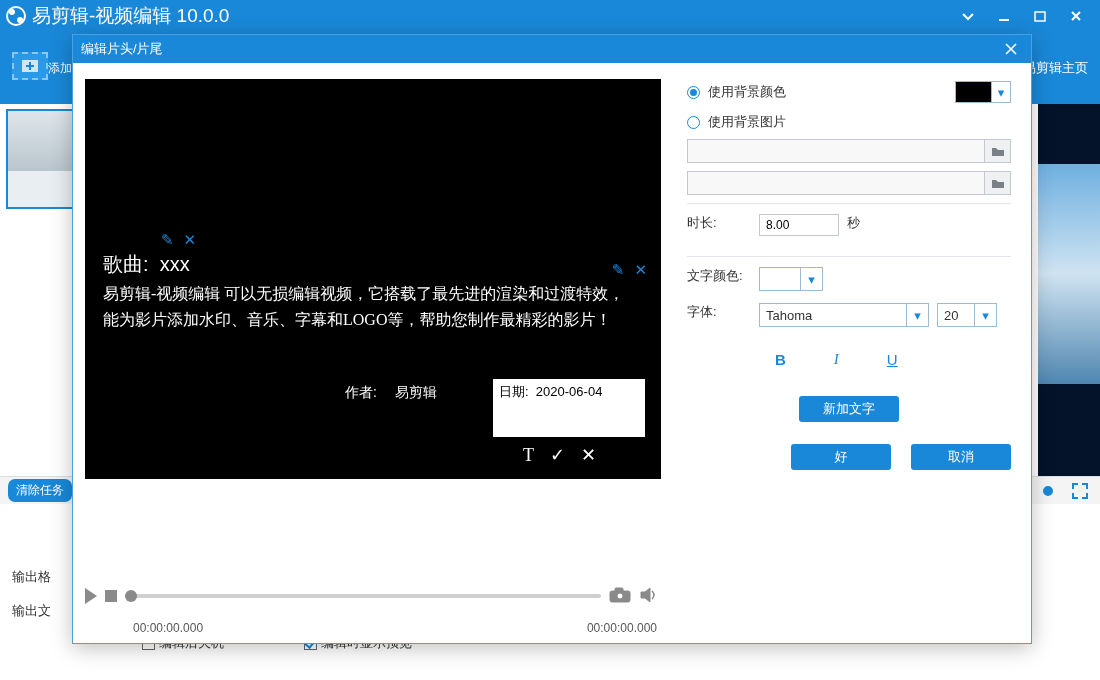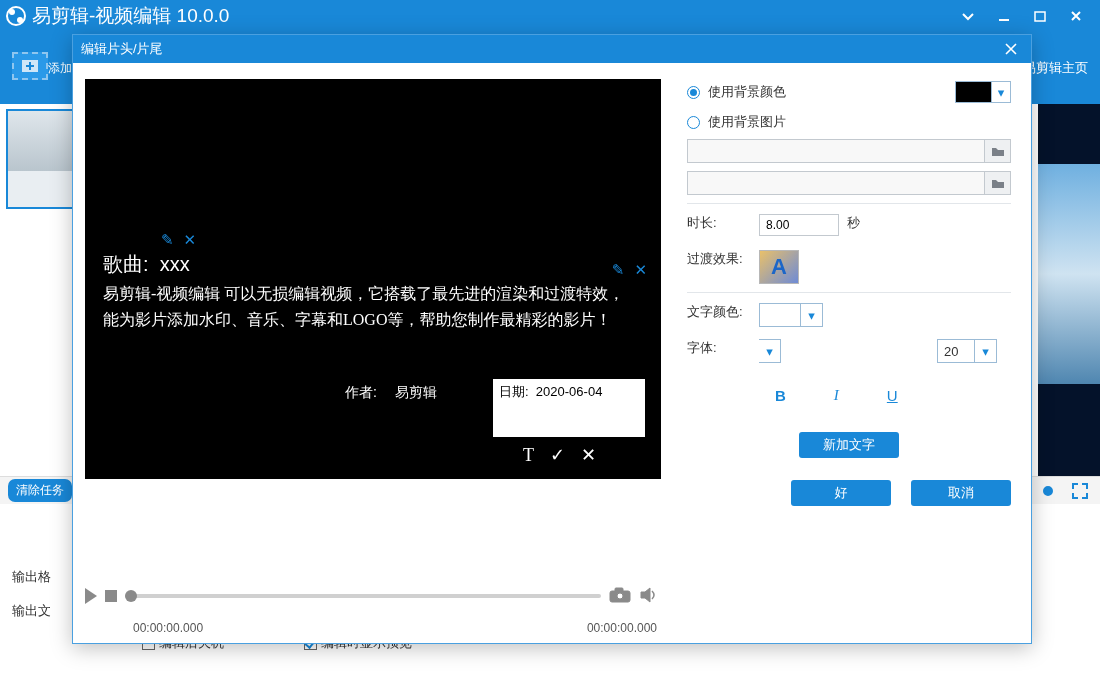--- a/index.html
+++ b/index.html
@@ -305,41 +305,38 @@
       </div>
 
       <div class="sep"></div>
 
       <div class="field-row">
         <div class="lbl">时长:</div>
         <input class="short" type="text" value="8.00" style="">
         <span class="unit">秒</span>
       </div>
 
-      <div class="field-row">
-        <div class="lbl">过渡效果:</div>
-        <div class="effect-thumb">
-            <span>A</span>
-          </div>
-      </div>
 
 
       <div class="sep"></div>
 
       <div class="field-row">
         <div class="lbl">文字颜色:</div>
         <div class="combo colorc">
           <div class="box"></div>
           <div class="dd">▾</div>
         </div>
       </div>
 
       <div class="field-row">
         <div class="lbl">字体:</div>
         <div class="combo font">
+          <div class="box">
+              <span>Tahoma</span>
+            </div>
           <div class="dd">▾</div>
         </div>
         <div class="combo sizes">
           <div class="box">
               <span>20</span>
             </div>
           <div class="dd">▾</div>
         </div>
       </div>
 

